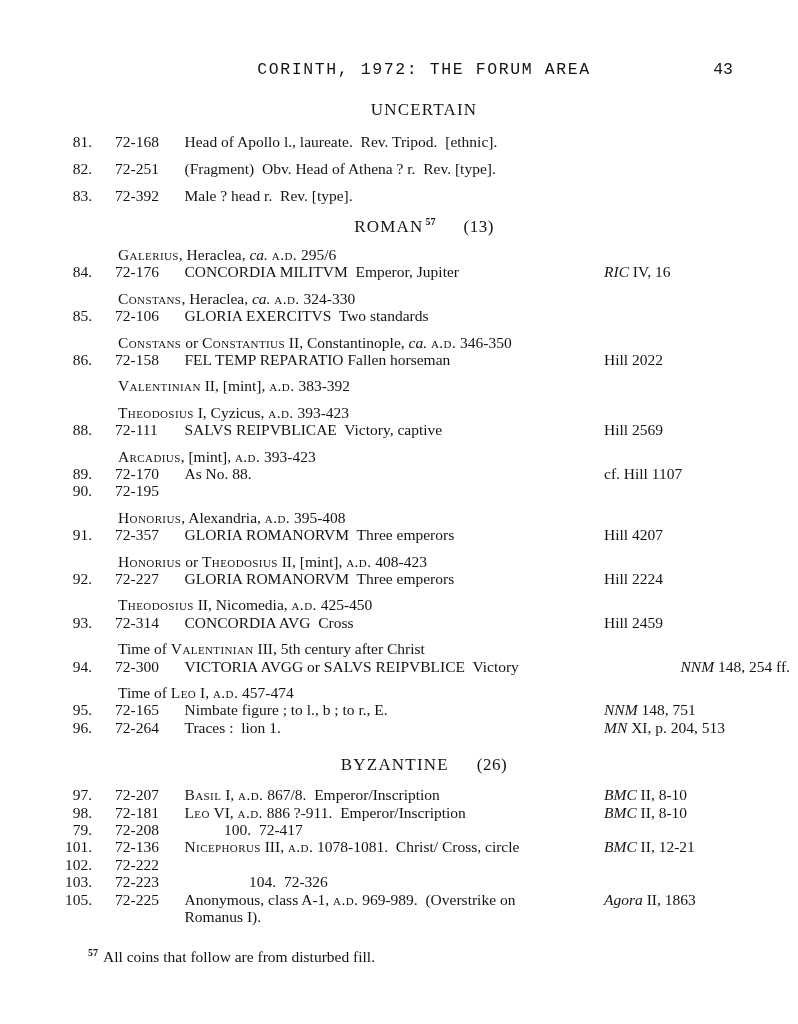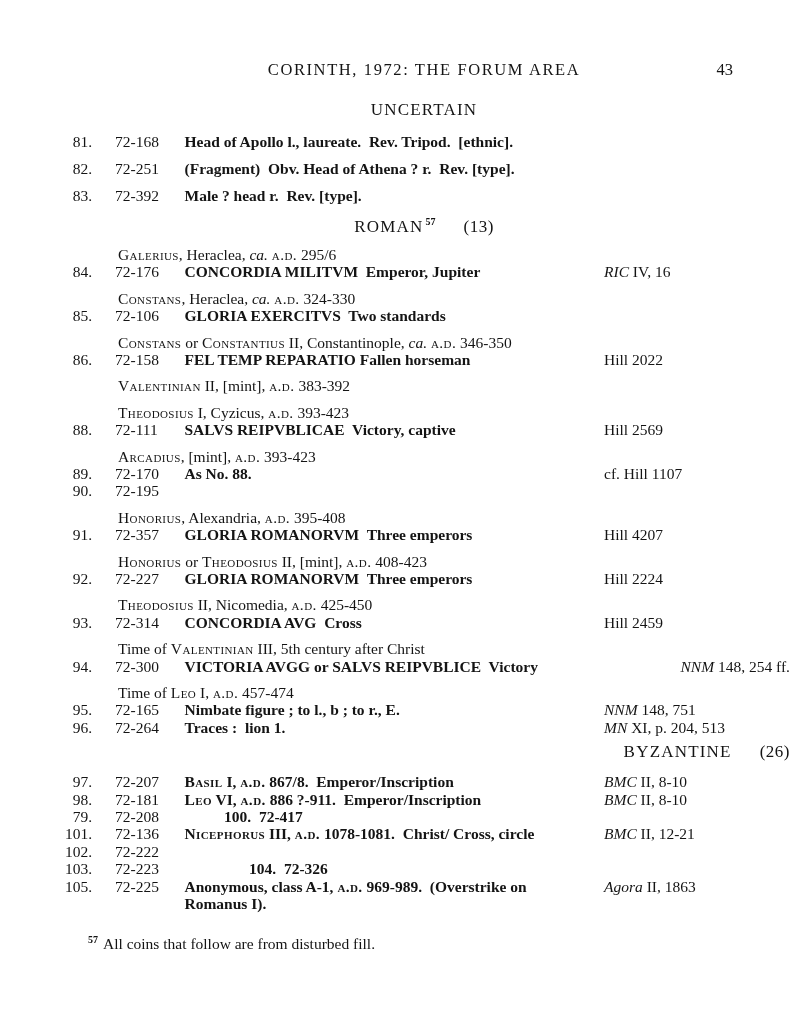--- a/index.html
+++ b/index.html
@@ -4,42 +4,42 @@
 <style>
   html,body { margin:0; padding:0; }
   body {
     width:798px; height:1024px; background:#ffffff; overflow:hidden;
     font-family:"Liberation Serif","DejaVu Serif",serif;
     color:#141414;
   }
   .page { position:relative; width:798px; height:1024px; background:#fff; }
   .content { padding:60px 8px 0 58px; }
 
-  .page-header { position:relative; height:22px; margin-bottom:18px; }
+  .page-header { position:relative; height:22px; margin-bottom:18px;font-family:Liberation Mono, monospace; }
   .page-header .title {
     display:block; text-align:center; font-size:16.5px; letter-spacing:1.6px;
   }
   .page-header .pageno { position:absolute; top:0; right:57px; font-size:16.5px; }
 
   .section-heading { text-align:center; font-size:17px; letter-spacing:1.2px; }
   .section-heading sup { font-size:10px; font-weight:bold; letter-spacing:0; margin-left:2px; }
   .heading-count { margin-left:28px; letter-spacing:0.5px; }
 
   .sec-uncertain .section-heading { margin:13px 0 13px 0; }
   .sec-roman     .section-heading { margin:12px 0 5px 0; }
-  .sec-byzantine .section-heading { margin:6px 0 11px 0;text-align:right; }
+  .sec-byzantine .section-heading { margin:19px 0 11px 0; }
 
   .row { display:grid; grid-template-columns:34px 68px 408px 224px; line-height:17.4px; font-size:15.5px; }
   .row.flow { grid-template-columns:34px 68px 1fr auto; }
   .cell { white-space:pre-wrap; }
   .num  { text-align:right; }
   .code { padding-left:11px; }
   .desc { padding-left:0; }
   .row > .desc { margin-left:0; }
-  .row .desc { grid-column:3;font-weight:bold; }
+  .row .desc { grid-column:3; }
   .row .ref  { grid-column:4; }
   .desc, .ref { overflow:visible; }
   .row { column-gap:12px; }
   .row .desc { padding-left:0; }
   .row .cell.desc { text-indent:0; }
   .row .cell.desc, .row .cell.ref { font-size:15.5px; }
   .row .cell.desc { padding-right:4px; }
   .row .cell.desc { position:relative; left:0; }
   .row .cell.desc { margin-left:0; }
 

